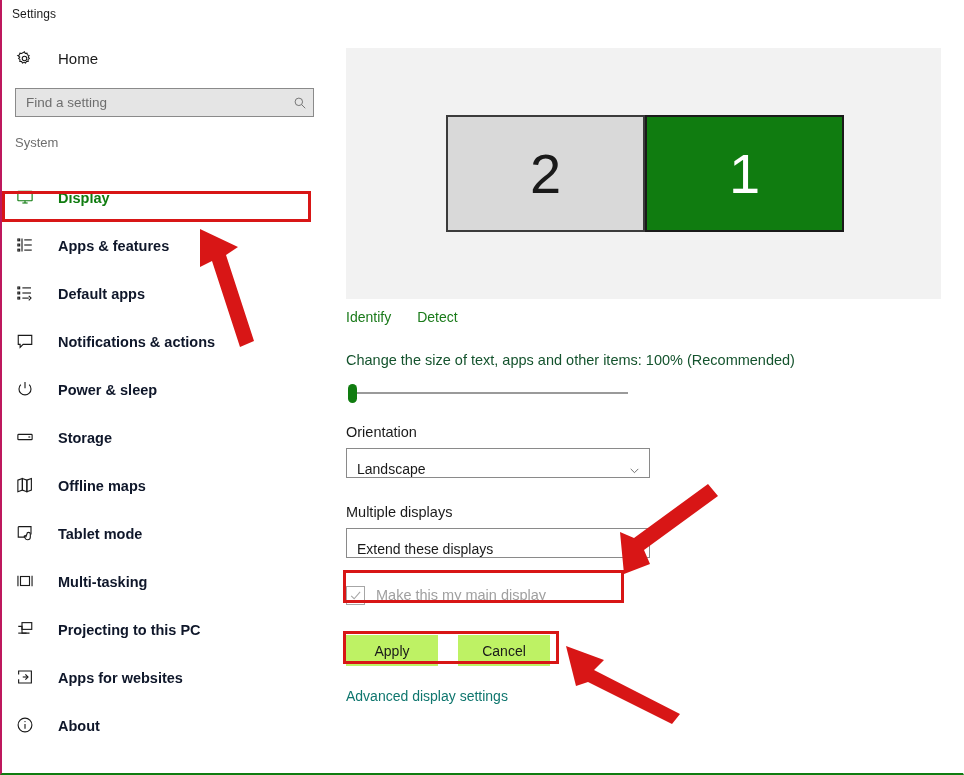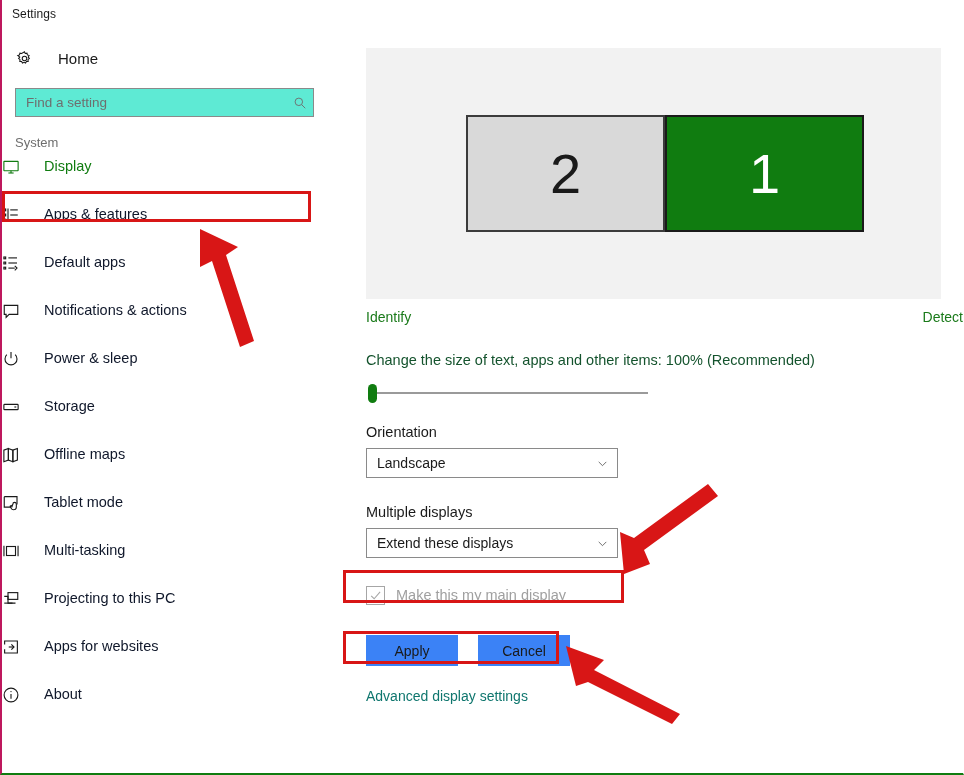--- a/index.html
+++ b/index.html
@@ -38,21 +38,20 @@
   }
 
   
   .body-split {
     position: absolute;
     top: 24px;
     left: 0;
     right: 0;
     bottom: 0;
     display: flex;
-    gap: 20px;
   }
 
   
   .sidebar {
     width: 330px;
     flex: 0 0 330px;
     padding-top: 18px;
     position: relative;
   }
 
@@ -75,21 +74,21 @@
     margin-left: 20px;
     color: #1a1a1a;
   }
 
   .search-wrap {
     margin: 0 18px 0 13px;
     height: 29px;
     border: 1px solid #8a8a8a;
     display: flex;
     align-items: center;
-    background: #5eead4;
+    background: #e5e5e5;
     position: relative;
   }
   .search-input {
     flex: 1;
     border: none;
     outline: none;
     font-family: "Liberation Sans", sans-serif;
     font-size: 13.5px;
     color: #6e6e6e;
     padding: 0 8px 0 10px;
@@ -109,23 +108,25 @@
     color: #6e6e6e;
     padding: 18px 0 8px 13px;
   }
 
   .nav {
     display: flex;
     flex-direction: column;
   }
   .nav-item {
     display: flex;
-    align-items: flex-start;
+    align-items: flex-end;
     height: 48px;
-    position: relative;
+    padding-left: 14px;
+    position: relative;
+    font-weight: bold;
   }
   .nav-icon {
     width: 22px;
     display: flex;
     align-items: center;
     justify-content: flex-start;
     color: #1a1a1a;
     flex: 0 0 22px;
   }
   .nav-label {
@@ -175,21 +176,20 @@
     font-weight: 300;
     line-height: 1;
   }
   .monitor.inactive { background: #d9d9d9; color: #1a1a1a; }
   .monitor.active   { background: #107c10; color: #ffffff; border-color: #1a1a1a; }
 
   .link-row {
     display: flex;
     gap: 26px;
     margin: 10px 0 12px 0;
-    justify-content: space-between;
   }
   .link {
     font-size: 14px;
     color: #1a7a1a;
     cursor: pointer;
   }
 
   .scale-label {
     font-size: 14.5px;
     color: #14532d;
@@ -221,26 +221,26 @@
   }
 
   .field-label {
     font-size: 14.5px;
     color: #1a1a1a;
     margin-top: 20px;
     margin-bottom: 8px;
   }
 
   .select {
-    width: 252px;
+    width: 304px;
     height: 30px;
     border: 1px solid #8a8a8a;
     background: #ffffff;
     display: flex;
-    align-items: center;
+    align-items: flex-end;
     padding: 0 8px 0 10px;
     position: relative;
   }
   .select-value {
     font-size: 14px;
     color: #1a1a1a;
     flex: 1;
   }
   .chevron-icon {
     color: #5a5a5a;
@@ -277,21 +277,21 @@
   }
 
   .button-row {
     display: flex;
     gap: 20px;
     margin-top: 29px;
   }
   .btn {
     width: 92px;
     height: 31px;
-    background: #3b82f6;
+    background: #bef264;
     border: none;
     font-family: "Liberation Sans", sans-serif;
     font-size: 14px;
     color: #1a1a1a;
     cursor: pointer;
   }
 
   .advanced-link {
     display: inline-block;
     margin-top: 22px;

